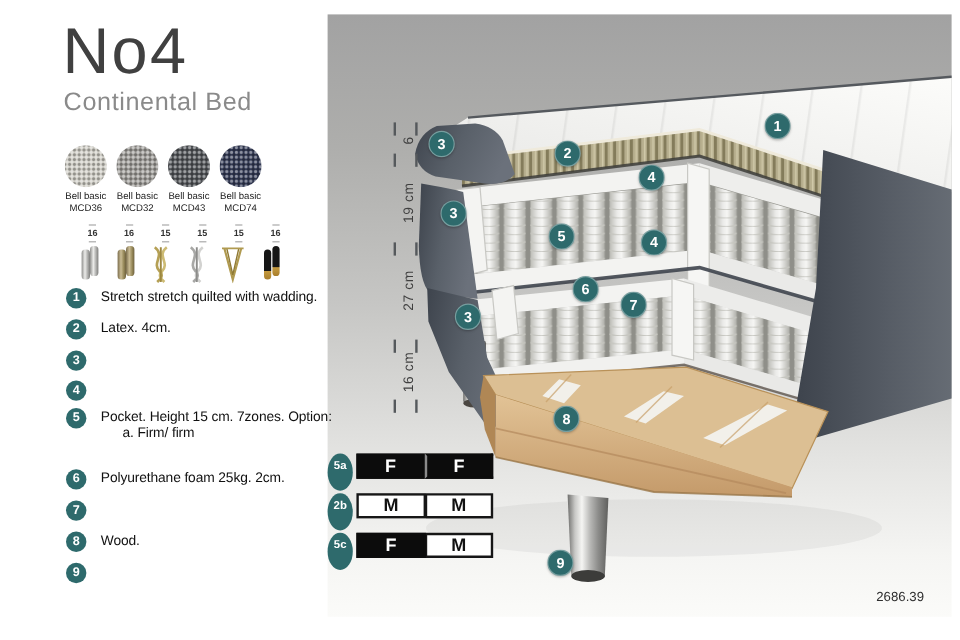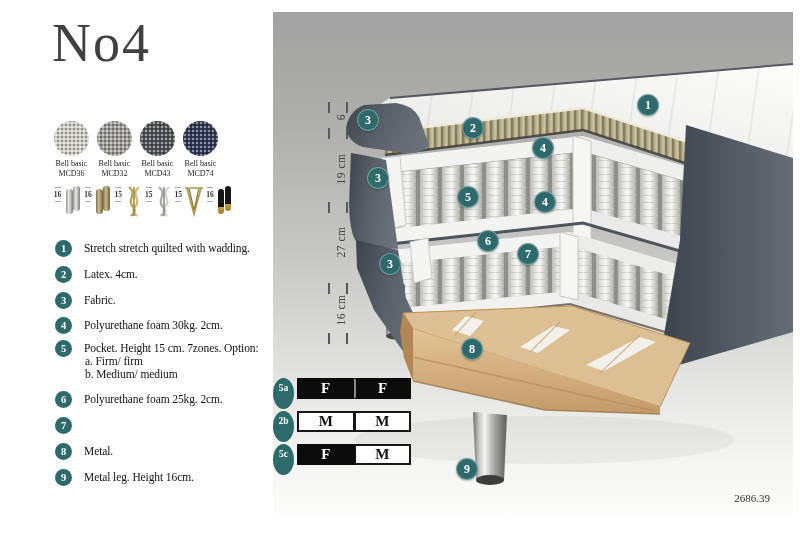--- a/index.html
+++ b/index.html
@@ -1,54 +1,54 @@
 <!DOCTYPE html>
 <html><head>
 <meta charset="utf-8">
 <style>
   html,body{margin:0;padding:0;background:#fff;}
   .stage{position:relative;width:800px;height:533px;overflow:hidden;background:#fff;
-         font-family:Liberation Serif, serif;-webkit-font-smoothing:antialiased;}
+         font-family:Liberation Sans, sans-serif;-webkit-font-smoothing:antialiased;}
   
   .panel{position:absolute;left:273px;top:12px;width:520px;height:502px;
          background:linear-gradient(180deg,#a2a2a2 0%,#aeaeac 22%,#c6c6c4 48%,#e2e2e0 72%,#f5f5f3 90%,#fbfbf9 100%);}
   svg.bed{position:absolute;left:0;top:0;pointer-events:none;}
   
   .title{position:absolute;left:52px;top:16px;font-size:54px;font-weight:200;color:#404040;letter-spacing:2px;line-height:1;}
   .subtitle{position:absolute;left:53px;top:74px;font-size:21px;font-weight:300;color:#8a8a8a;letter-spacing:.5px;}
   .swatches{position:absolute;left:50px;top:121px;display:flex;align-items:flex-end;}
   .swatch-cell{width:43px;text-align:center;}
   .swatch{width:35px;height:35px;border-radius:50%;margin:0 auto;
     background-image:radial-gradient(circle,rgba(255,255,255,.45) 1px,transparent 1.5px),
                      radial-gradient(circle,rgba(0,0,0,.30) 1px,transparent 1.5px);
     background-size:4px 4px,4px 4px;background-position:0 0,2px 2px;}
   .sw1{background-color:#cfcdc5;}
   .sw2{background-color:#9e9c98;}
   .sw3{background-color:#515458;}
   .sw4{background-color:#333a55;}
   .sw5{background-color:#f3f3f2;background-image:none;border:1px solid #d9d9d7;width:33px;height:33px;}
   .swatch-label{margin-top:3px;font-size:8px;line-height:1.2;color:#222;}
   .legs{position:absolute;left:52px;top:185px;display:flex;}
-  .leg-cell{width:30.5px;height:44px;display:flex;align-items:flex-start;}
+  .leg-cell{width:30.5px;height:44px;display:flex;align-items:flex-end;flex-direction:column;}
   .leg-num{width:11px;text-align:center;font-size:7.5px;color:#333;font-weight:bold;}
   .leg-num .dash{display:block;width:6px;height:1px;background:#aaa;margin:2px auto;}
   .leg-icon{flex:1;display:flex;justify-content:center;}
   .cylpair{position:relative;width:16px;height:30px;}
   .cyl{position:absolute;width:7px;height:25px;border-radius:3px;}
   .cyl.chrome{background:linear-gradient(90deg,#8f8f8d,#ececea 40%,#b3b3b1 70%,#7e7e7c);}
   .cyl.bronze{background:linear-gradient(90deg,#7b6d4c,#cabc95 40%,#948656 75%,#6e6141);}
   .cyl.blackgold{background:linear-gradient(180deg,#161616 0%,#161616 70%,#c59a3f 72%,#a87e2c 100%);width:6px;}
   .cyl.a{left:1px;top:4px;} .cyl.b{left:8px;top:1px;}
   
   .features{position:absolute;left:0;top:0;}
   .feature-row{position:absolute;left:55px;display:flex;align-items:flex-start;}
   .fnum{flex:0 0 17px;width:17px;height:17px;border-radius:50%;background:#2e6a6c;color:#fff;
         font-size:10.5px;font-weight:bold;line-height:17px;text-align:center;margin-right:12px;}
   .ftext{font-size:11.5px;color:#111;line-height:17px;letter-spacing:-.1px;width:205px;}
-  .fopts{margin-left:1px;margin-top:-2px;}
+  .fopts{margin-left:18px;margin-top:-2px;}
   .fopts div{font-size:11.5px;line-height:12.5px;color:#111;}
   
   .marker{position:absolute;width:22px;height:22px;border-radius:50%;background:#2e6a6c;
           border:1px solid rgba(255,255,255,.35);box-sizing:border-box;color:#fff;font-size:12px;
           font-weight:bold;line-height:20px;text-align:center;box-shadow:0 1px 2px rgba(0,0,0,.25);}
   .dim-label{position:absolute;width:50px;text-align:center;font-size:11.5px;color:#3f3f3f;
              transform:rotate(-90deg);letter-spacing:.5px;}
   .tick{position:absolute;width:2px;height:11px;background:#55595c;}
   .firm-row{position:absolute;}
   .firm-badge{position:absolute;width:21px;height:31px;border-radius:50%;background:#2e6a6c;
@@ -173,20 +173,21 @@
     <polygon points="413,329 660,406 660,414 545,410 413,381" fill="url(#woodFG)"></polygon>
     <polygon points="403,313 413,329 413,381 404,358 400,331" fill="#b08755"></polygon>
     <path d="M413,357 L655,411" stroke="#b3895c" stroke-width="1.5" fill="none" opacity=".7"></path>
     <path d="M413,381 L545,410 L660,414" stroke="#9a7748" stroke-width="1.5" fill="none" opacity=".8"></path>
 
     <polygon points="473,412 507,415 504,481 476,479" fill="url(#metalG)"></polygon>
     <ellipse cx="490" cy="480" rx="14" ry="5" fill="#3c3c3a"></ellipse>
   </svg>
 
   <div class="title">No4</div>
+  <div class="subtitle">Continental Bed</div>
 
   <div class="swatches">
     <div class="swatch-cell">
       <div class="swatch sw1"></div>
       <div class="swatch-label"><span>Bell basic</span><br><span>MCD36</span></div>
     </div>
     <div class="swatch-cell">
       <div class="swatch sw2"></div>
       <div class="swatch-label"><span>Bell basic</span><br><span>MCD32</span></div>
     </div>
@@ -264,47 +265,43 @@
       <div class="feature-row" style="top: 240px;">
         <span class="fnum">1</span>
         <span class="ftext">Stretch stretch quilted with wadding.</span>
       </div>
       <div class="feature-row" style="top: 266px;">
         <span class="fnum">2</span>
         <span class="ftext">Latex. 4cm.</span>
       </div>
       <div class="feature-row" style="top: 292px;">
         <span class="fnum">3</span>
-        <span class="ftext">Fabric.</span>
       </div>
       <div class="feature-row" style="top: 317px;">
         <span class="fnum">4</span>
-        <span class="ftext">Polyurethane foam 30kg. 2cm.</span>
       </div>
       <div class="feature-row" style="top: 340px;">
         <span class="fnum">5</span>
         <span class="ftext">Pocket. Height 15 cm. 7zones. Option:<div class="fopts">
             <div>a. Firm/ firm</div>
-            <div>b. Medium/ medium</div>
           </div></span>
       </div>
       <div class="feature-row" style="top: 391px;">
         <span class="fnum">6</span>
         <span class="ftext">Polyurethane foam 25kg. 2cm.</span>
       </div>
       <div class="feature-row" style="top: 417px;">
         <span class="fnum">7</span>
       </div>
       <div class="feature-row" style="top: 443px;">
         <span class="fnum">8</span>
-        <span class="ftext">Metal.</span>
+        <span class="ftext">Wood.</span>
       </div>
       <div class="feature-row" style="top: 469px;">
         <span class="fnum">9</span>
-        <span class="ftext">Metal leg. Height 16cm.</span>
       </div>
     </div>
 
   <div id="markers">
       <div class="marker" style="left: 637px; top: 94px;">1</div>
       <div class="marker" style="left: 462px; top: 117px;">2</div>
       <div class="marker" style="left: 357px; top: 109px;">3</div>
       <div class="marker" style="left: 532px; top: 137px;">4</div>
       <div class="marker" style="left: 367px; top: 167px;">3</div>
       <div class="marker" style="left: 457px; top: 186px;">5</div>

